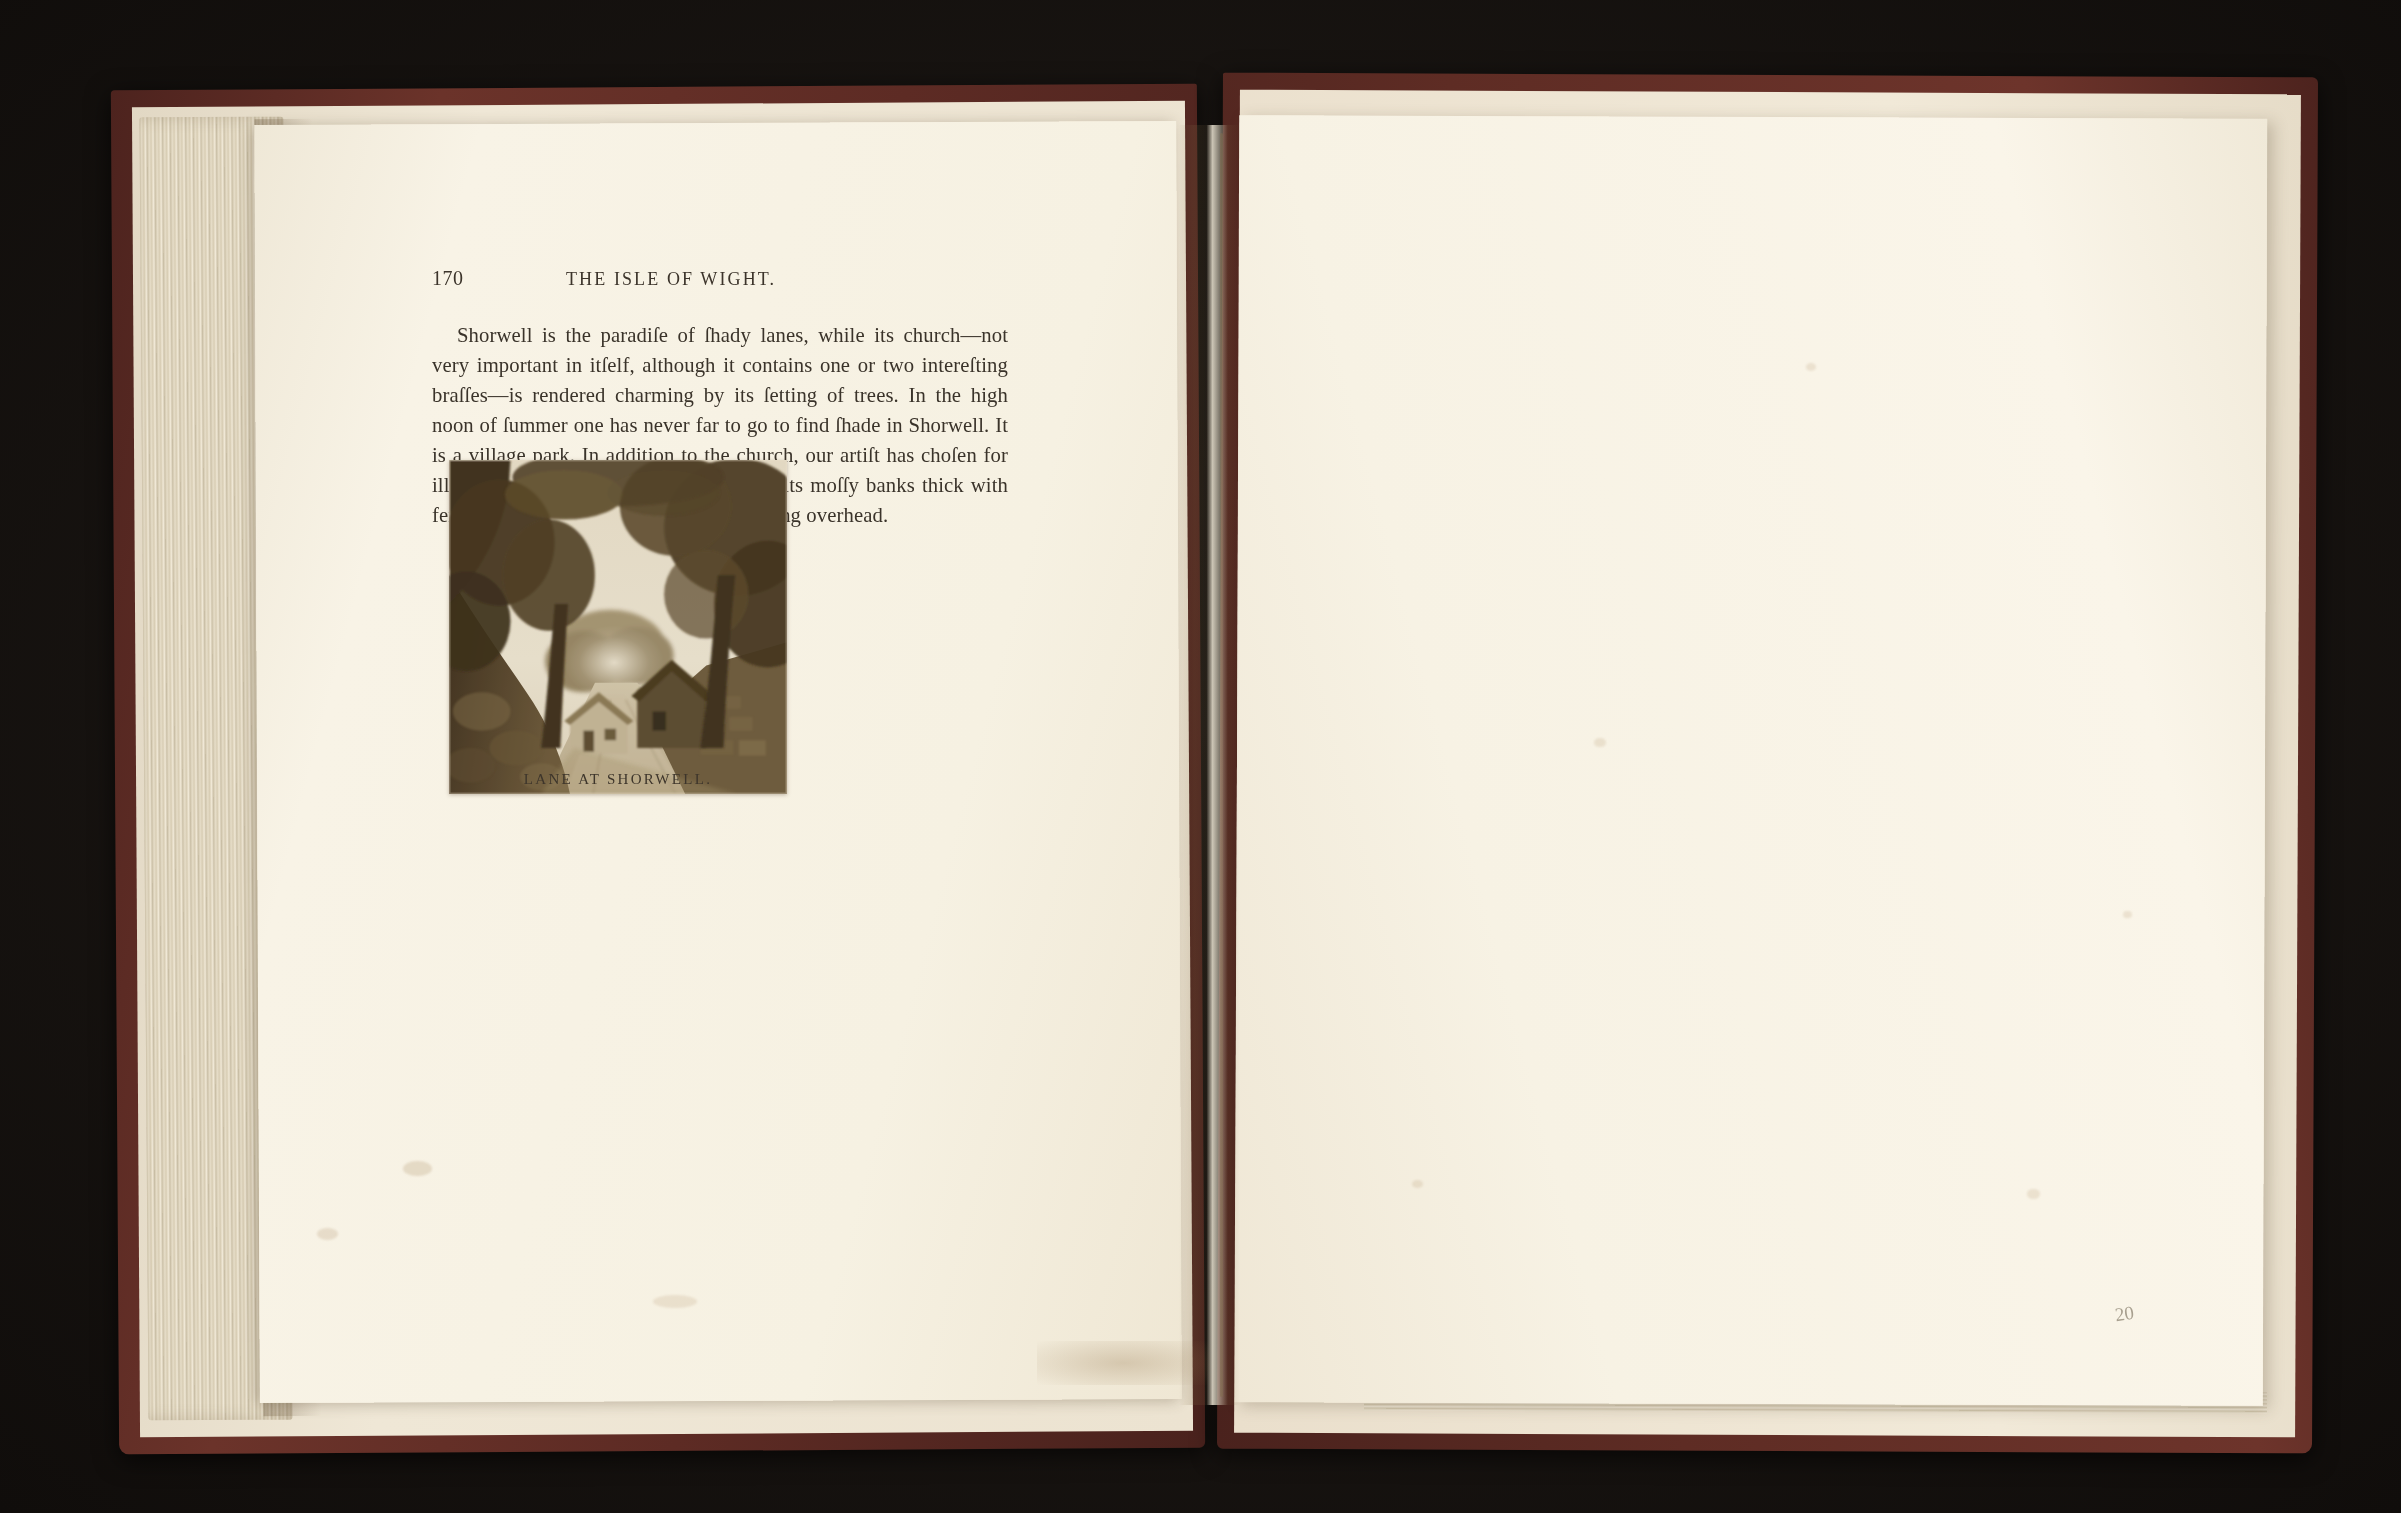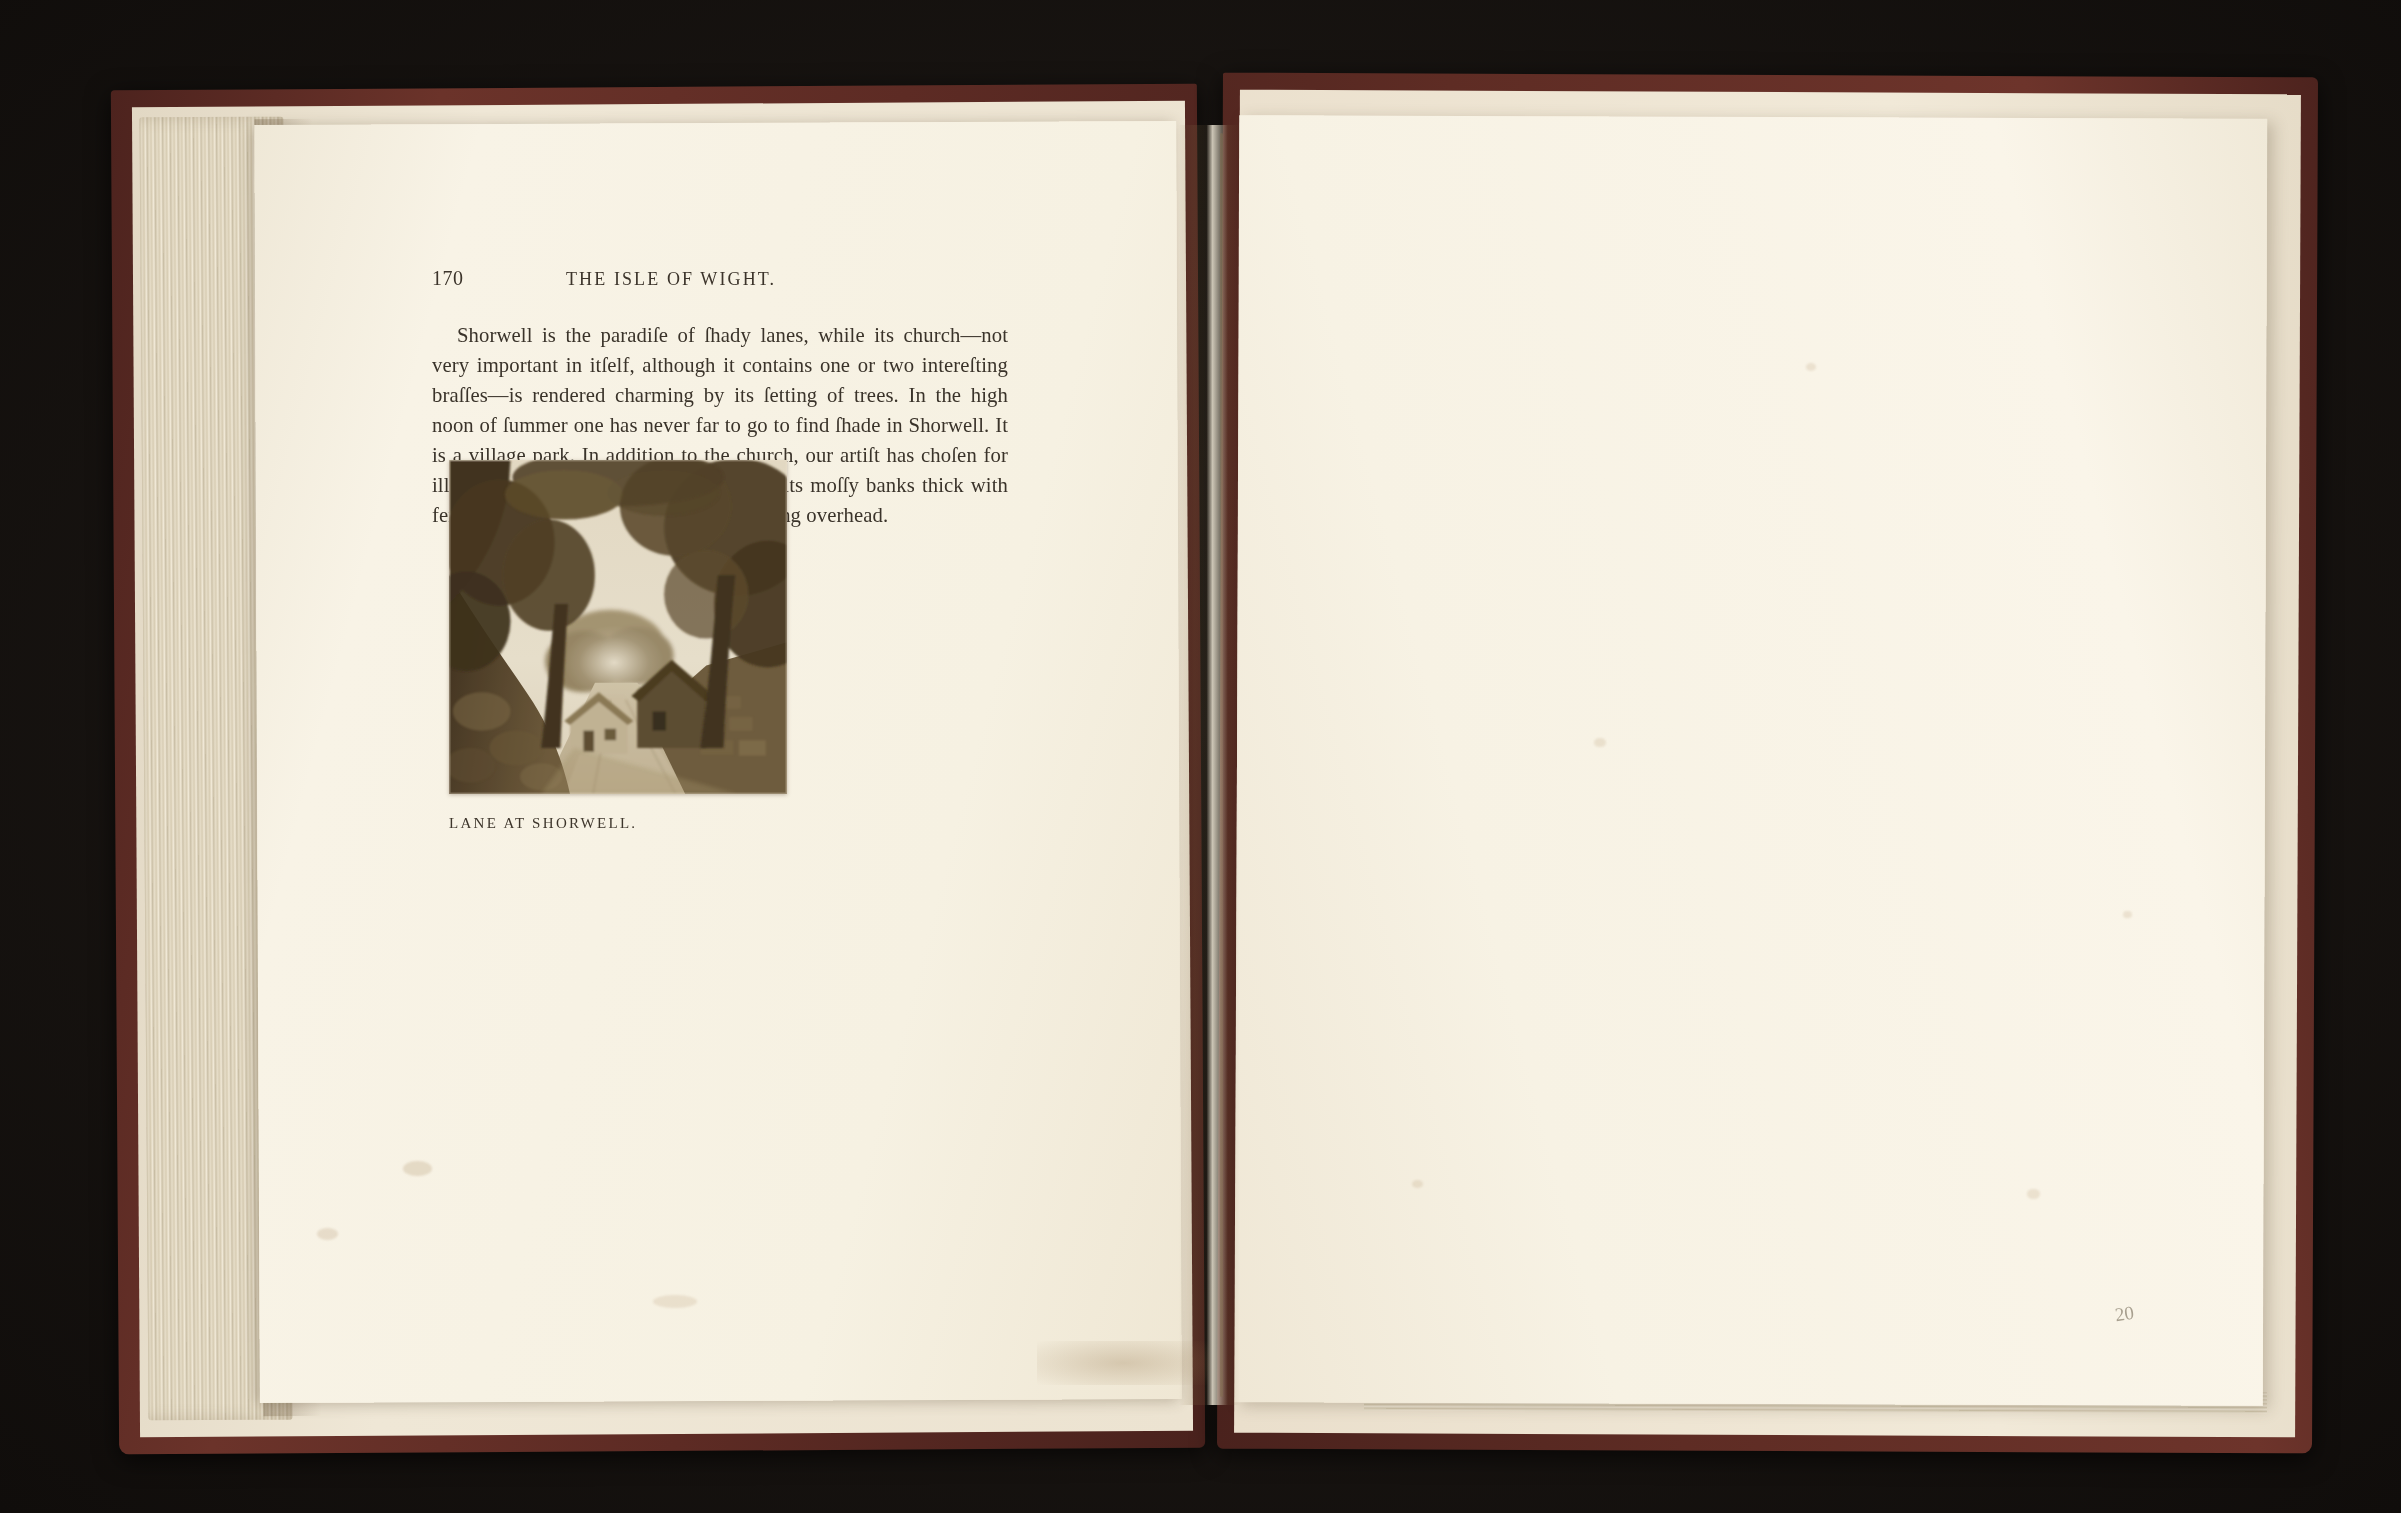--- a/index.html
+++ b/index.html
@@ -220,23 +220,23 @@
     left: 334px;
     top: 385px;
     width: 338px;
     height: 334px;
     overflow: hidden;
     box-shadow: 0 1px 3.8px rgba(90,70,45,0.35);
   }
   #plate-caption {
     position: absolute;
     left: 334px;
-    top: 740px;
+    top: 696px;
     width: 338px;
-    text-align: left;
+    text-align: center;
     color: #3d352b;
     font-family: "Liberation Serif", serif;
     font-size: 15px;
     letter-spacing: 2.3px;
   }
 
   
   #photo-svg { display: block; }
 
   

